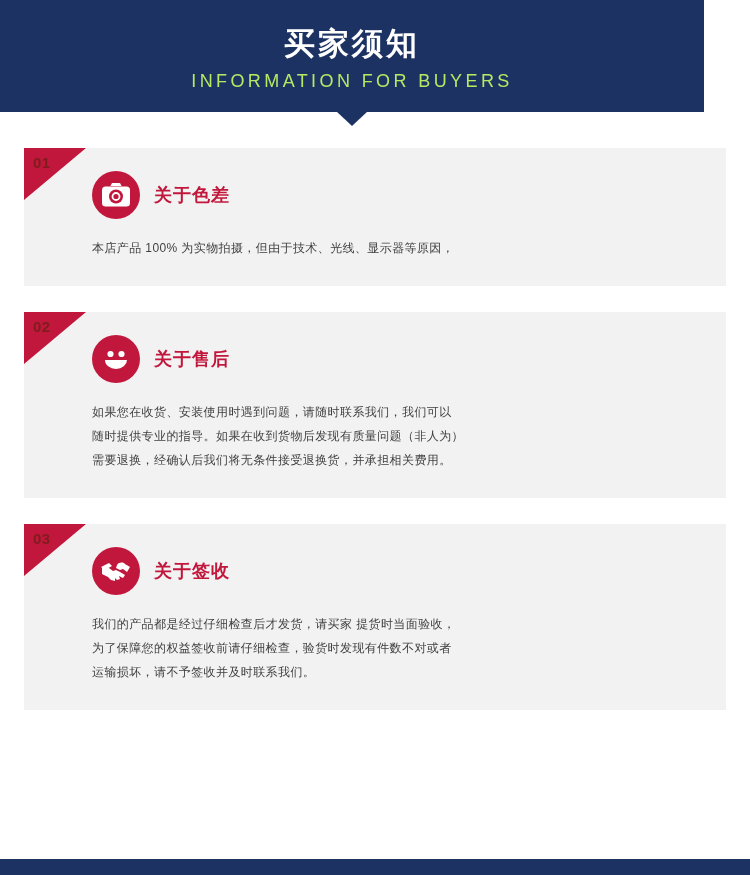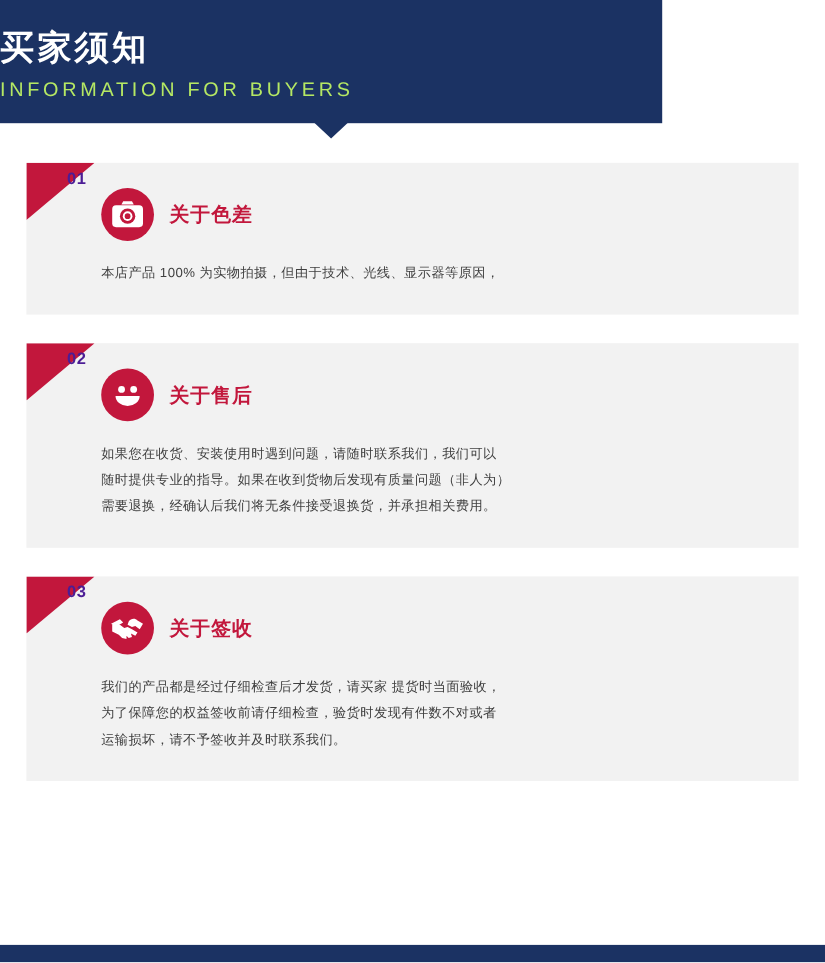--- a/index.html
+++ b/index.html
@@ -13,23 +13,24 @@
     position: relative;
     width: 750px;
     height: 875px;
     overflow: hidden;
     background: #ffffff;
   }
 
   
   .banner {
     position: relative;
-    width: 602px;
+    width: 704px;
     height: 112px;
     background: #1b3263;
+    text-align: center;
   }
   .banner-title {
     padding-top: 26px;
     color: #ffffff;
     font-size: 31px;
     font-weight: bold;
     letter-spacing: 3px;
     line-height: 1.15;
   }
   .banner-sub {
@@ -80,25 +81,24 @@
     top: 0;
     width: 0;
     height: 0;
     border-top: 52px solid #c2173c;
     border-right: 62px solid transparent;
   }
   .ribbon-num {
     position: absolute;
     left: 9px;
     top: 6px;
-    color: #4c1d95;
+    color: #7f1d1d;
     font-size: 15px;
     font-weight: bold;
     letter-spacing: 0.5px;
-    margin-left: 28px;
   }
 
   .card-head {
     display: flex;
     align-items: center;
     margin-left: 38px;
     height: 54px;
   }
   .badge {
     width: 48px;

